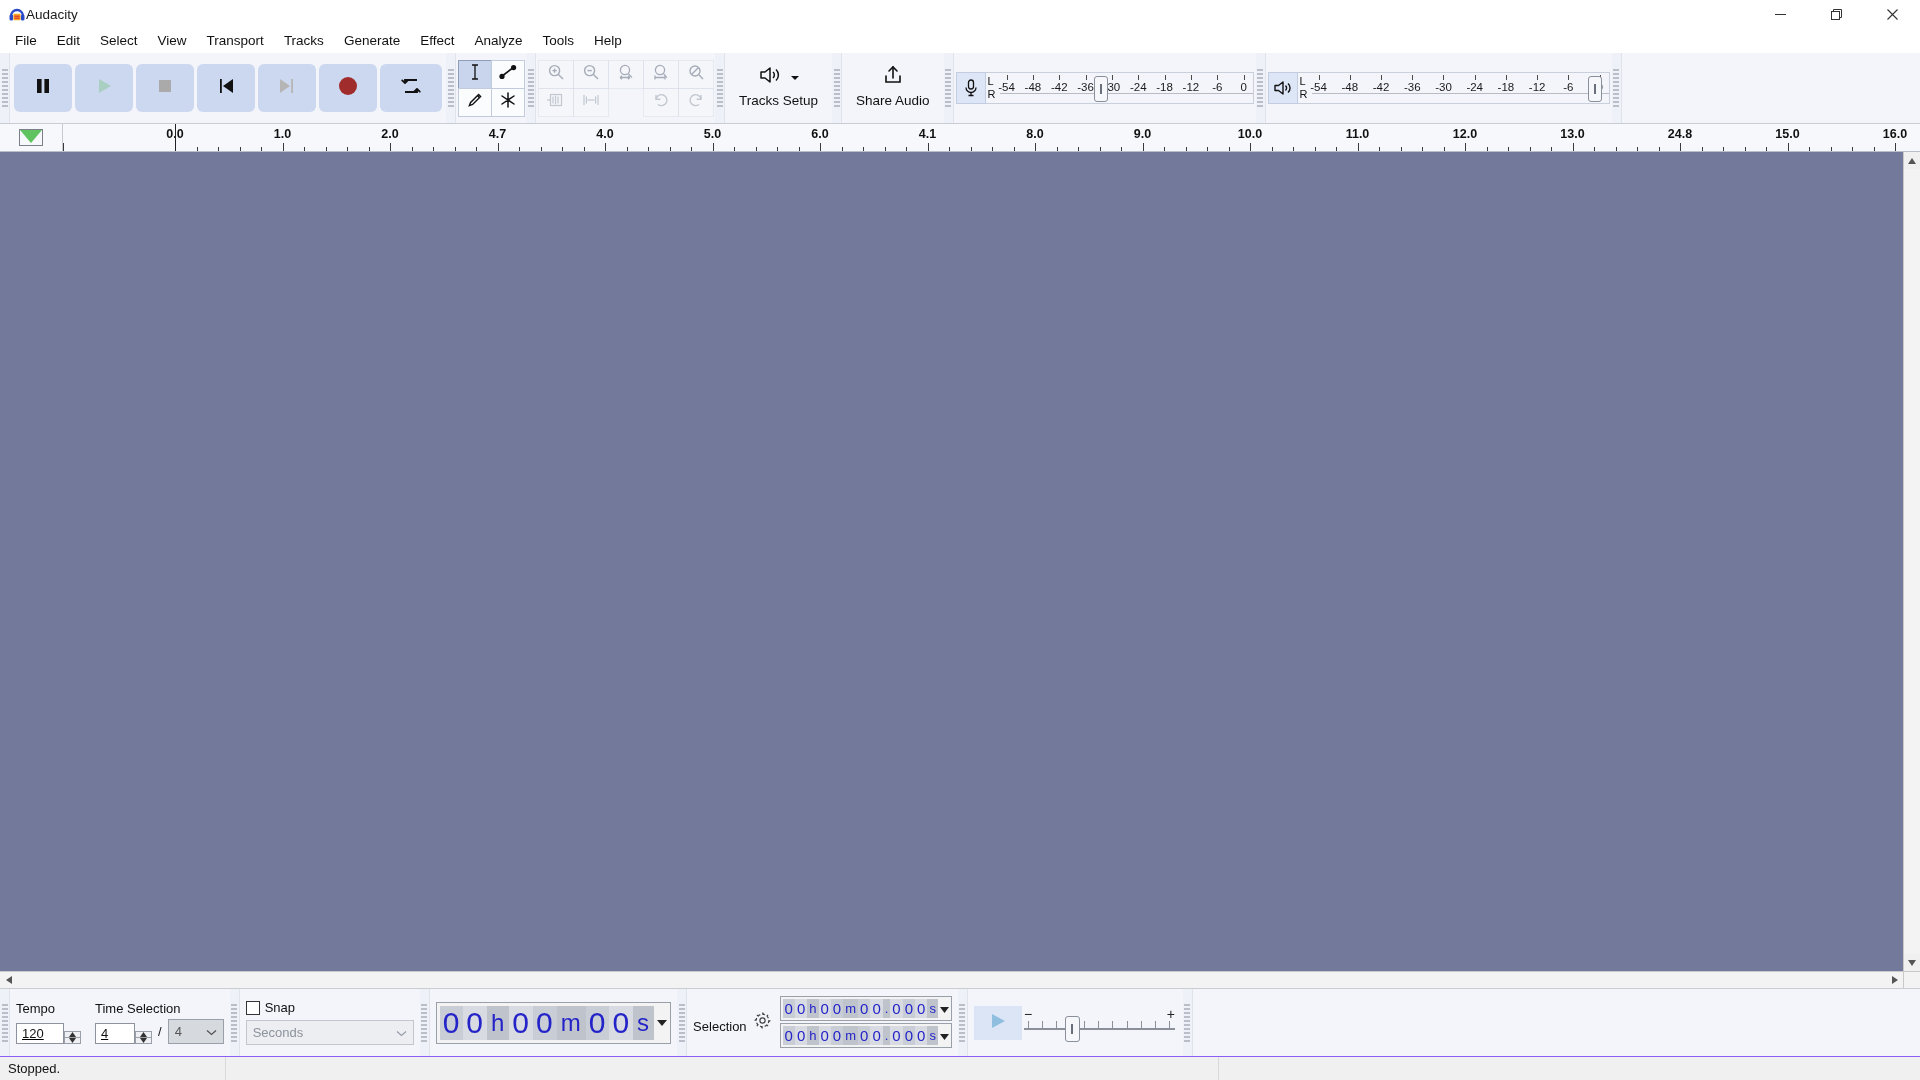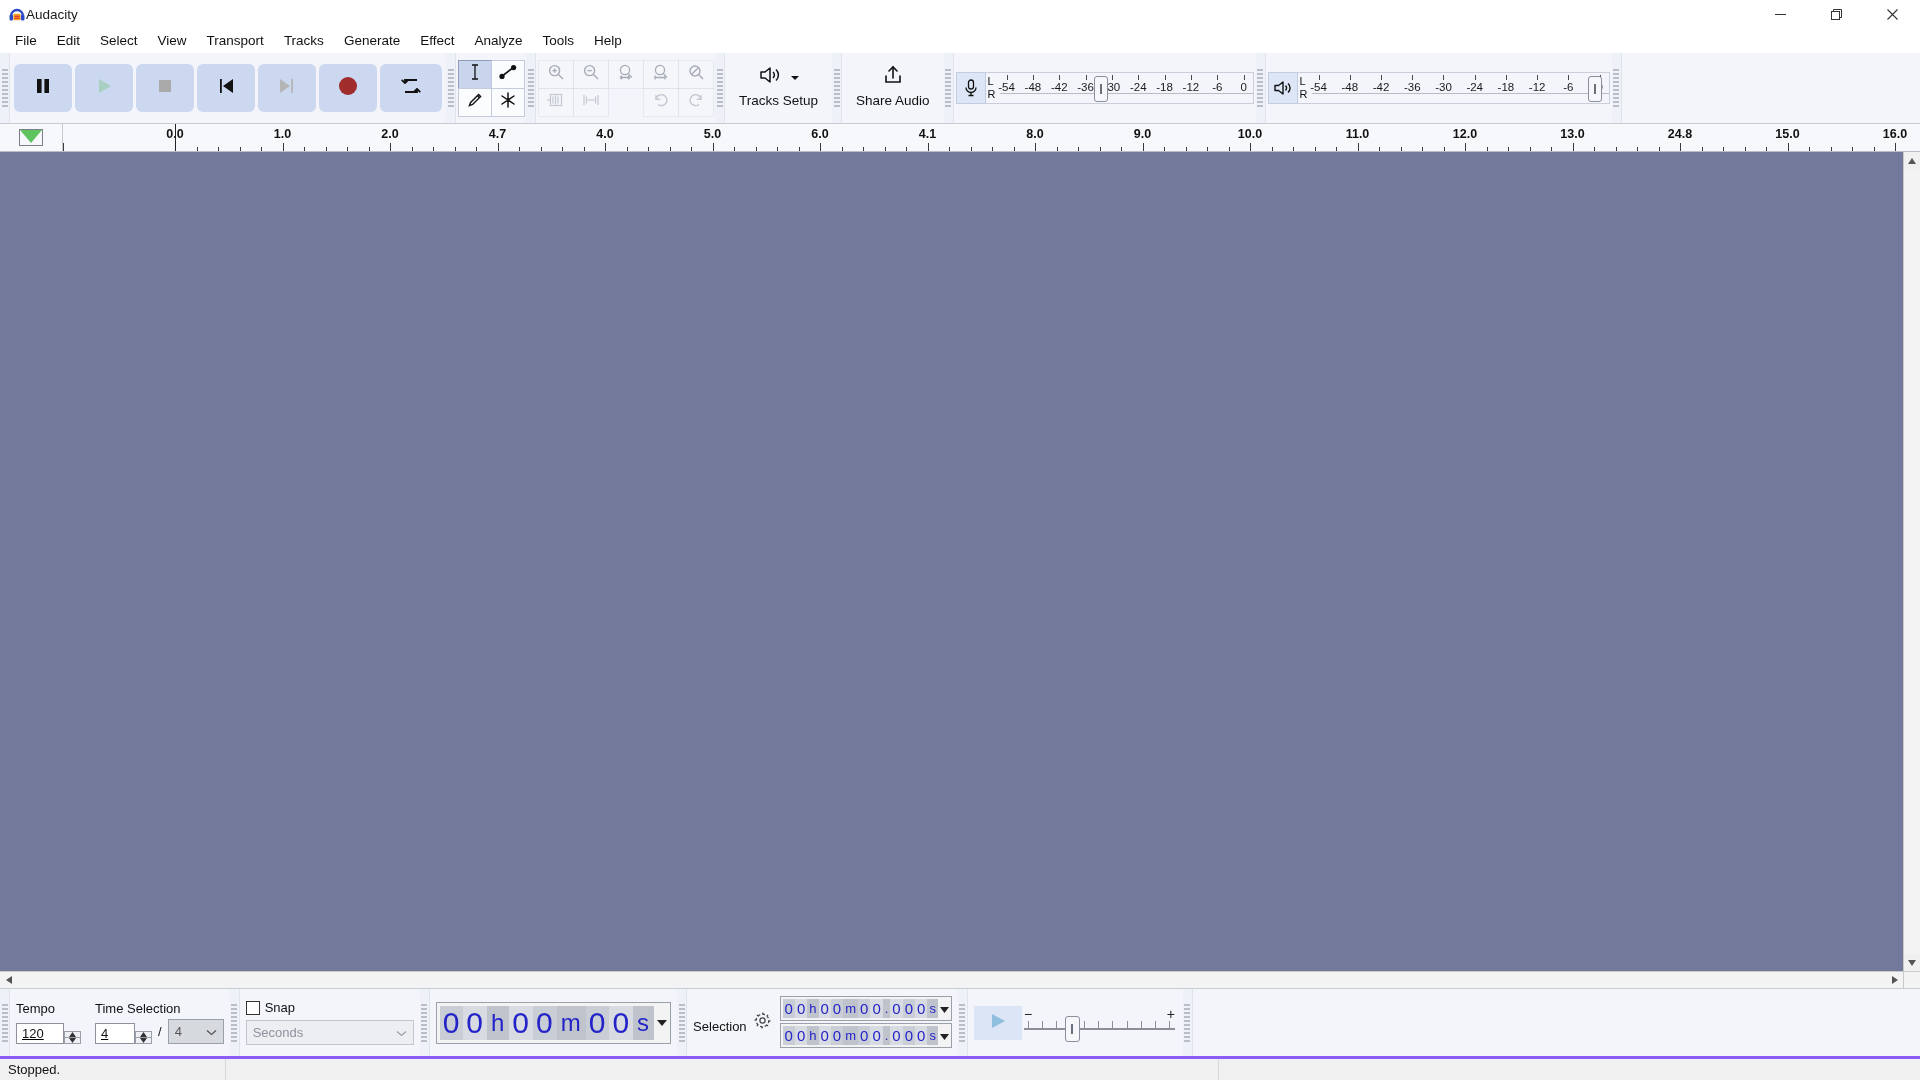--- a/index.html
+++ b/index.html
@@ -188,21 +188,21 @@
   .speed-slider { position: relative; width: 155px; height: 34px; }
   .ss-line { position: absolute; left: 2px; right: 2px; top: 22px; height: 2px; background: #8a8f9a; }
   .ss-tick { position: absolute; top: 15px; width: 1px; height: 7px; background: #8a8f9a; }
   .ss-handle { position: absolute; top: 10px; width: 15px; height: 26px; background: #f6f7fa;
                border: 1px solid #8a8f9c; border-radius: 3px; display:flex;align-items:center;justify-content:center;}
   .ss-handle::after { content:''; width: 2px; height: 10px; background: #6a6f7c; }
   .ss-minus, .ss-plus { position: absolute; top: 0; font-size: 14px; color: #222; }
 
   
   .statusbar { height: 24px; background: #f0f0f0; display: flex; align-items: stretch;
-               border-top: 3px solid #8b5cf6; }
+               border-top: 1px solid #8b5cf6; }
   .sb-cell { display: flex; align-items: center; font-size: 13px; color: #111; padding: 0 8px;
              border-right: 1px solid #d9d9d9; }
   .sb-cell.grow { flex: 1; border-right: none; }
 </style>
 </head>
 <body>
 
 <div class="titlebar">
   <div class="title-left">
     <span class="app-icon">

